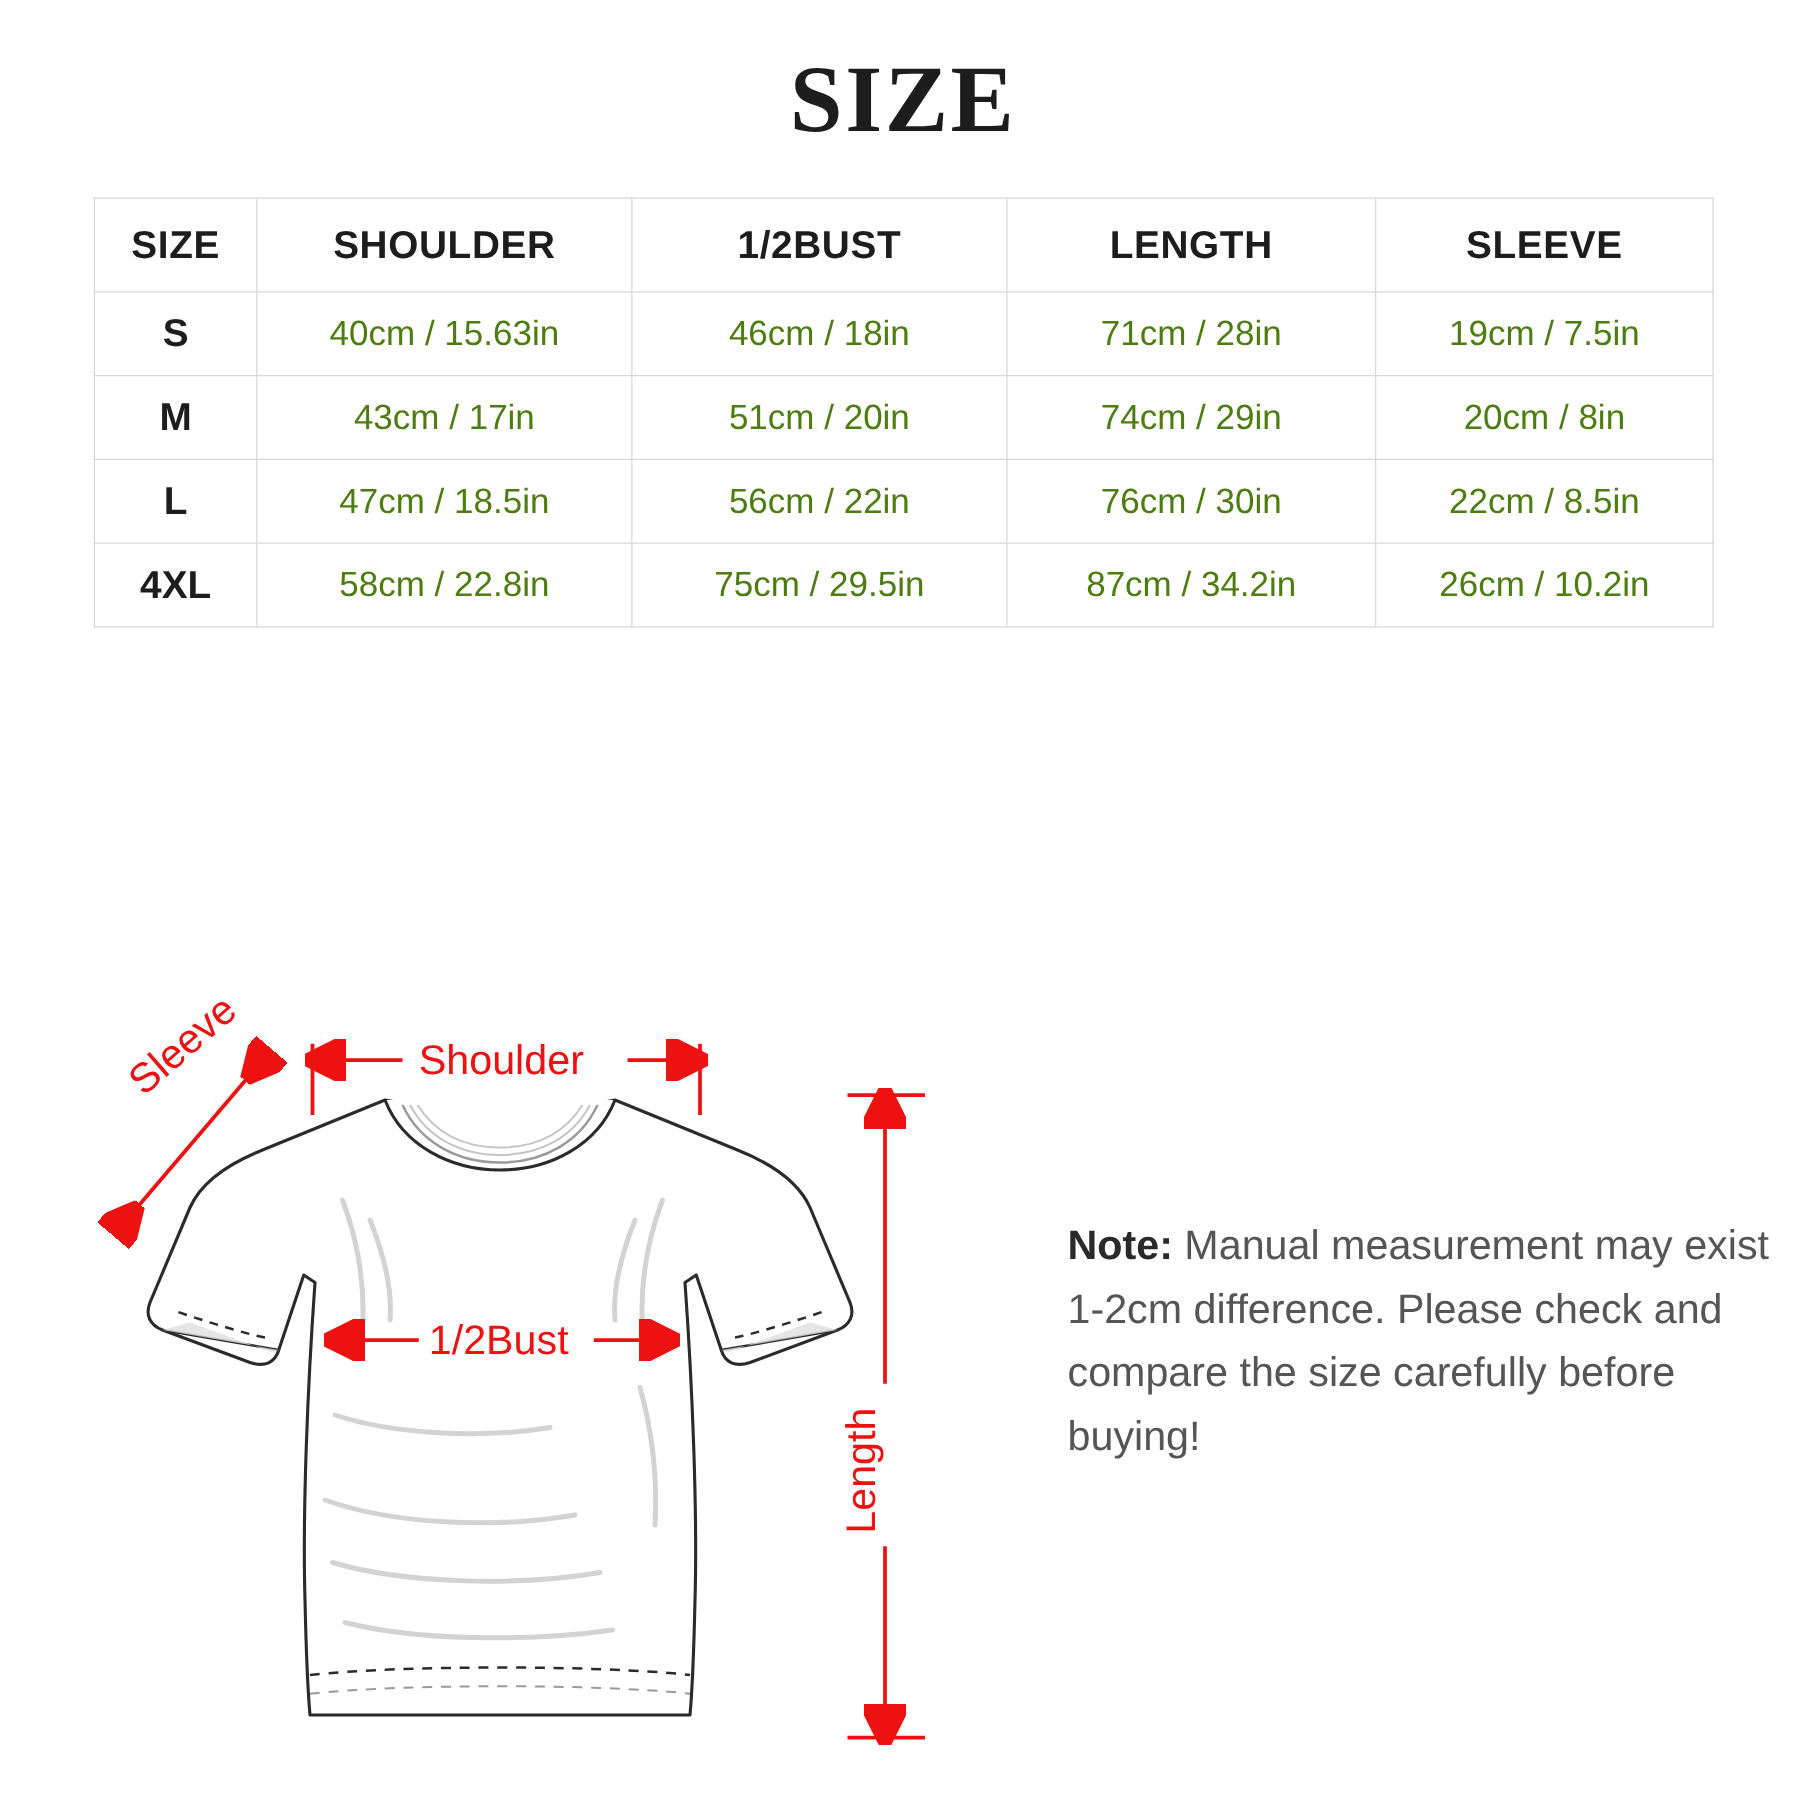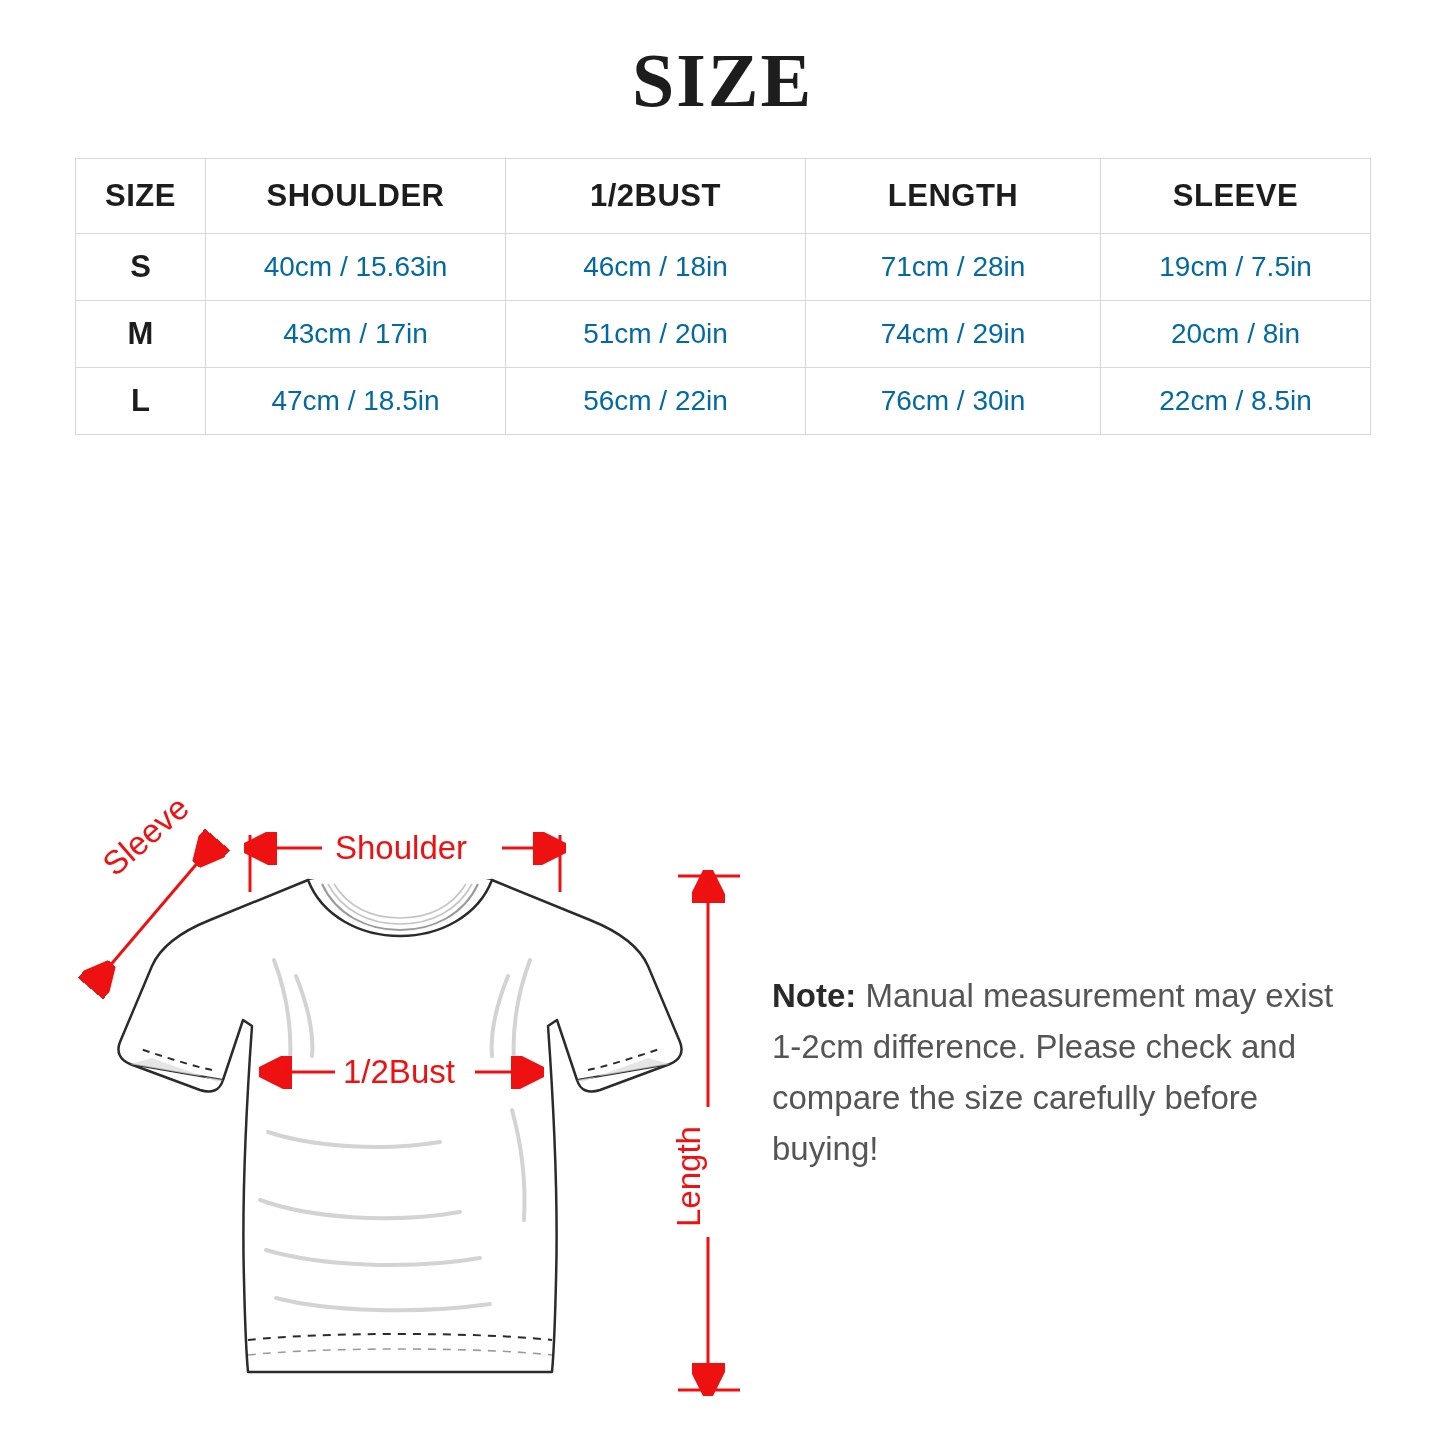--- a/index.html
+++ b/index.html
@@ -40,21 +40,21 @@
     width: 100%;
     table-layout: fixed;
   }
   table.size-table th,
   table.size-table td {
     border: 1px solid #d8d8d8;
     text-align: center;
     vertical-align: middle;
     height: 64px;
     font-size: 28px;
-    color: #0369a1;
+    color: #4d7c0f;
     font-weight: normal;
   }
   table.size-table thead th {
     font-size: 31px;
     font-weight: bold;
     color: #1d1d1d;
     height: 72px;
     letter-spacing: 0.5px;
   }
   table.size-table tbody td.size-cell {
@@ -78,21 +78,21 @@
   }
   #shirt-svg {
     position: absolute;
     left: 60px;
     top: 10px;
   }
 
   
   #note-block {
     position: absolute;
-    left: 772px;
+    left: 854px;
     top: 200px;
     width: 580px;
     font-size: 33px;
     line-height: 1.55;
     color: #555555;
   }
   #note-block .note-label {
     font-weight: bold;
     color: #2a2a2a;
   }
@@ -134,20 +134,27 @@
         <td>51cm / 20in</td>
         <td>74cm / 29in</td>
         <td>20cm / 8in</td>
       </tr>
       <tr>
         <td class="size-cell">L</td>
         <td>47cm / 18.5in</td>
         <td>56cm / 22in</td>
         <td>76cm / 30in</td>
         <td>22cm / 8.5in</td>
+      </tr>
+      <tr>
+        <td class="size-cell">4XL</td>
+        <td>58cm / 22.8in</td>
+        <td>75cm / 29.5in</td>
+        <td>87cm / 34.2in</td>
+        <td>26cm / 10.2in</td>
       </tr>
     </tbody>
   </table>
 </div>
 
 <div id="diagram-area">
 
   <svg id="shirt-svg" width="740" height="660" viewBox="0 0 740 660">
 
     <g>

